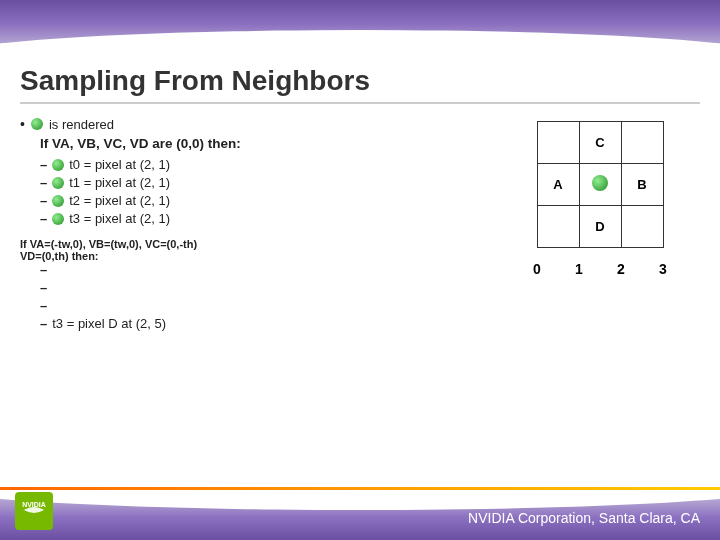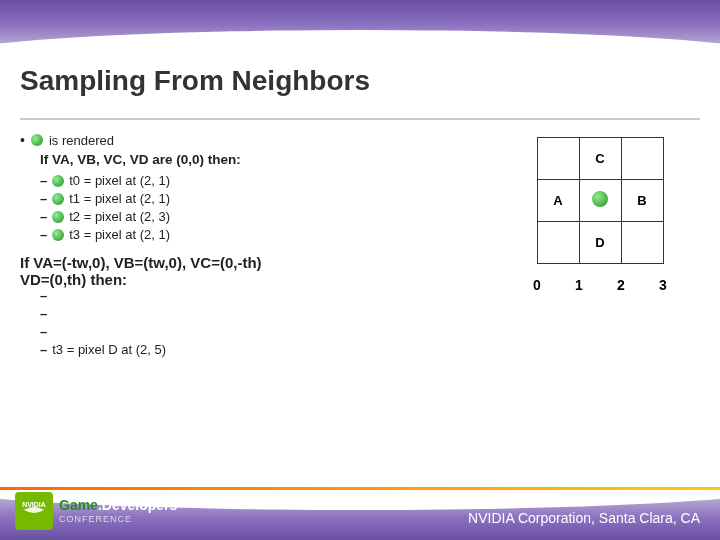--- a/index.html
+++ b/index.html
@@ -129,21 +129,21 @@
       flex-direction: column;
     }
 
     
     .title {
       font-size: 28px;
       font-weight: bold;
       color: #333;
       margin-bottom: 12px;
       border-bottom: 2px solid #ccc;
-      padding-bottom: 21px;
+      padding-bottom: 5px;
     }
 
     
     .body-layout {
       display: flex;
       flex-direction: row;
       gap: 15px;
       flex: 1;
     }
 
@@ -233,21 +233,21 @@
     .number-cell {
       width: 42px;
       text-align: center;
       font-size: 14px;
       font-weight: bold;
     }
 
     
     .if-block2 {
       margin-top: 10px;
-      font-size: 15px;
+      font-size: 11px;
       font-weight: bold;
       color: #222;
     }
   </style>
 </head>
 <body>
 
 <div class="top-banner"></div>
 
 <div class="bottom-banner"></div>
@@ -255,26 +255,20 @@
 <div class="separator-line"></div>
 
 <div class="nvidia-logo">
   <div class="nvidia-logo-box">
     <svg width="30" height="30" viewBox="0 0 30 30">
       <rect width="30" height="30" fill="#76b900" rx="3"></rect>
       <text x="15" y="11" text-anchor="middle" fill="white" font-size="7" font-weight="bold">NVIDIA</text>
       <path d="M5,14 Q15,8 25,14 Q15,20 5,14Z" fill="white" opacity="0.9"></path>
     </svg>
   </div>
-  <div class="gdc-logo">
-    <div class="gdc-game">
-      <span style="color:#228B22;">Game</span><span style="color:#fff;">.</span><span style="color:#fff; font-size:14px;">Developers</span>
-    </div>
-    <div class="gdc-conference">Conference</div>
-  </div>
 </div>
 
 <div class="footer-text">NVIDIA Corporation, Santa Clara, CA</div>
 
 <div class="content">
 
   <div class="title">Sampling From Neighbors</div>
 
   <div class="body-layout">
 
@@ -294,21 +288,21 @@
         <span>t0 = pixel at (2, 1)</span>
       </div>
       <div class="dash-item">
         <span class="dash">–</span>
         <span class="green-dot"></span>
         <span>t1 = pixel at (2, 1)</span>
       </div>
       <div class="dash-item">
         <span class="dash">–</span>
         <span class="green-dot"></span>
-        <span>t2 = pixel at (2, 3)</span>
+        <span>t2 = pixel at (2, 1)</span>
       </div>
       <div class="dash-item">
         <span class="dash">–</span>
         <span class="green-dot"></span>
         <span>t3 = pixel at (2, 1)</span>
       </div>
 
       <div class="section-gap"></div>
       <div class="if-block2">
         <div>If  VA=(-tw,0), VB=(tw,0), VC=(0,-th)</div>

